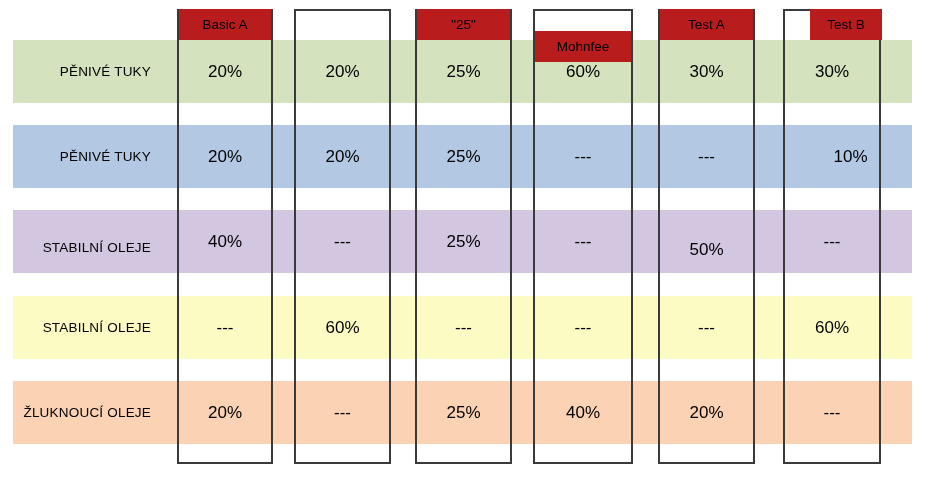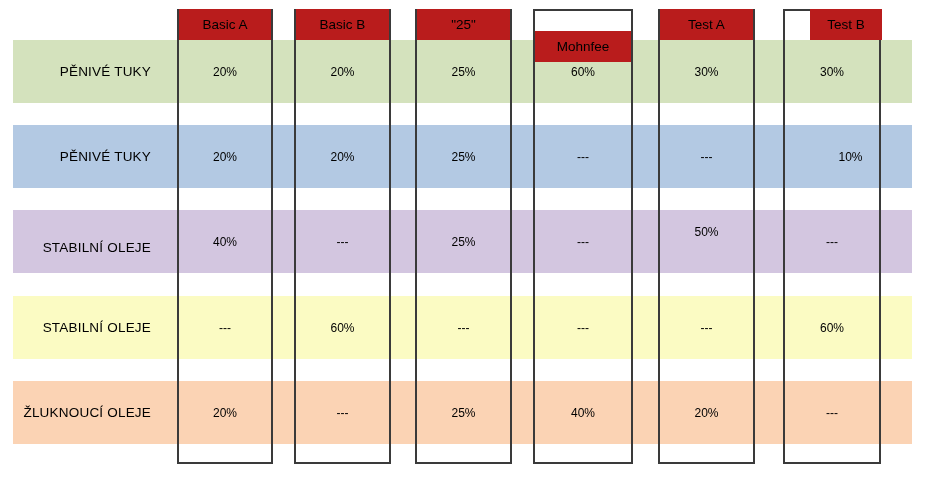--- a/index.html
+++ b/index.html
@@ -82,21 +82,21 @@
     background: #b91c1c;
     pointer-events: none;
   }
 
   .cell {
     position: absolute;
     height: 63px;
     display: flex;
     align-items: center;
     justify-content: center;
-    font-size: 12px;
+    font-size: 17px;
     z-index: 4;
     box-sizing: border-box;
   }
 </style>
 </head>
 <body>
 
 <div id="matrix">
 
   <div class="band r0" style="background: rgb(212, 226, 189);"></div>
@@ -112,21 +112,20 @@
   <div class="row-label r4">ŽLUKNOUCÍ OLEJE</div>
 
 <div class="col-box" style="left: 177px; width: 96px; border-color: rgb(58, 58, 58);"></div>
     <div class="col-header" style="left: 179px; width: 92px;">Basic A</div>
     <div class="cell" style="left: 177px; top: 40px; width: 96px;">20%</div>
     <div class="cell" style="left: 177px; top: 125px; width: 96px;">20%</div>
     <div class="cell" style="left: 177px; top: 210px; width: 96px;">40%</div>
     <div class="cell" style="left: 177px; top: 296px; width: 96px;">---</div>
     <div class="cell" style="left: 177px; top: 381px; width: 96px;">20%</div>
     <div class="col-box" style="left: 294px; width: 97px; border-color: rgb(58, 58, 58);"></div>
-    <div class="col-header" style="left: 296px; width: 93px;">Basic B</div>
     <div class="cell" style="left: 294px; top: 40px; width: 97px;">20%</div>
     <div class="cell" style="left: 294px; top: 125px; width: 97px;">20%</div>
     <div class="cell" style="left: 294px; top: 210px; width: 97px;">---</div>
     <div class="cell" style="left: 294px; top: 296px; width: 97px;">60%</div>
     <div class="cell" style="left: 294px; top: 381px; width: 97px;">---</div>
     <div class="col-box" style="left: 415px; width: 97px; border-color: rgb(58, 58, 58);"></div>
     <div class="col-header" style="left: 417px; width: 93px;">"25"</div>
     <div class="cell" style="left: 415px; top: 40px; width: 97px;">25%</div>
     <div class="cell" style="left: 415px; top: 125px; width: 97px;">25%</div>
     <div class="cell" style="left: 415px; top: 210px; width: 97px;">25%</div>
@@ -136,21 +135,21 @@
     <div class="col-header" style="left: 535px; width: 96px; margin-top: 22px;">Mohnfee</div>
     <div class="cell" style="left: 533px; top: 40px; width: 100px;">60%</div>
     <div class="cell" style="left: 533px; top: 125px; width: 100px;">---</div>
     <div class="cell" style="left: 533px; top: 210px; width: 100px;">---</div>
     <div class="cell" style="left: 533px; top: 296px; width: 100px;">---</div>
     <div class="cell" style="left: 533px; top: 381px; width: 100px;">40%</div>
     <div class="col-box" style="left: 658px; width: 97px; border-color: rgb(58, 58, 58);"></div>
     <div class="col-header" style="left: 660px; width: 93px;">Test A</div>
     <div class="cell" style="left: 658px; top: 40px; width: 97px;">30%</div>
     <div class="cell" style="left: 658px; top: 125px; width: 97px;">---</div>
-    <div class="cell" style="left: 658px; top: 200px; width: 97px;">50%</div>
+    <div class="cell" style="left: 658px; top: 218px; width: 97px;">50%</div>
     <div class="cell" style="left: 658px; top: 296px; width: 97px;">---</div>
     <div class="cell" style="left: 658px; top: 381px; width: 97px;">20%</div>
     <div class="col-box" style="left: 783px; width: 98px; border-color: rgb(58, 58, 58);"></div>
     <div class="col-header" style="left: 810px; width: 72px;">Test B</div>
     <div class="cell" style="left: 783px; top: 40px; width: 98px;">30%</div>
     <div class="cell" style="left: 783px; top: 125px; width: 94px; padding-left: 41px;">10%</div>
     <div class="cell" style="left: 783px; top: 210px; width: 98px;">---</div>
     <div class="cell" style="left: 783px; top: 296px; width: 98px;">60%</div>
     <div class="cell" style="left: 783px; top: 381px; width: 98px;">---</div>
   </div>

